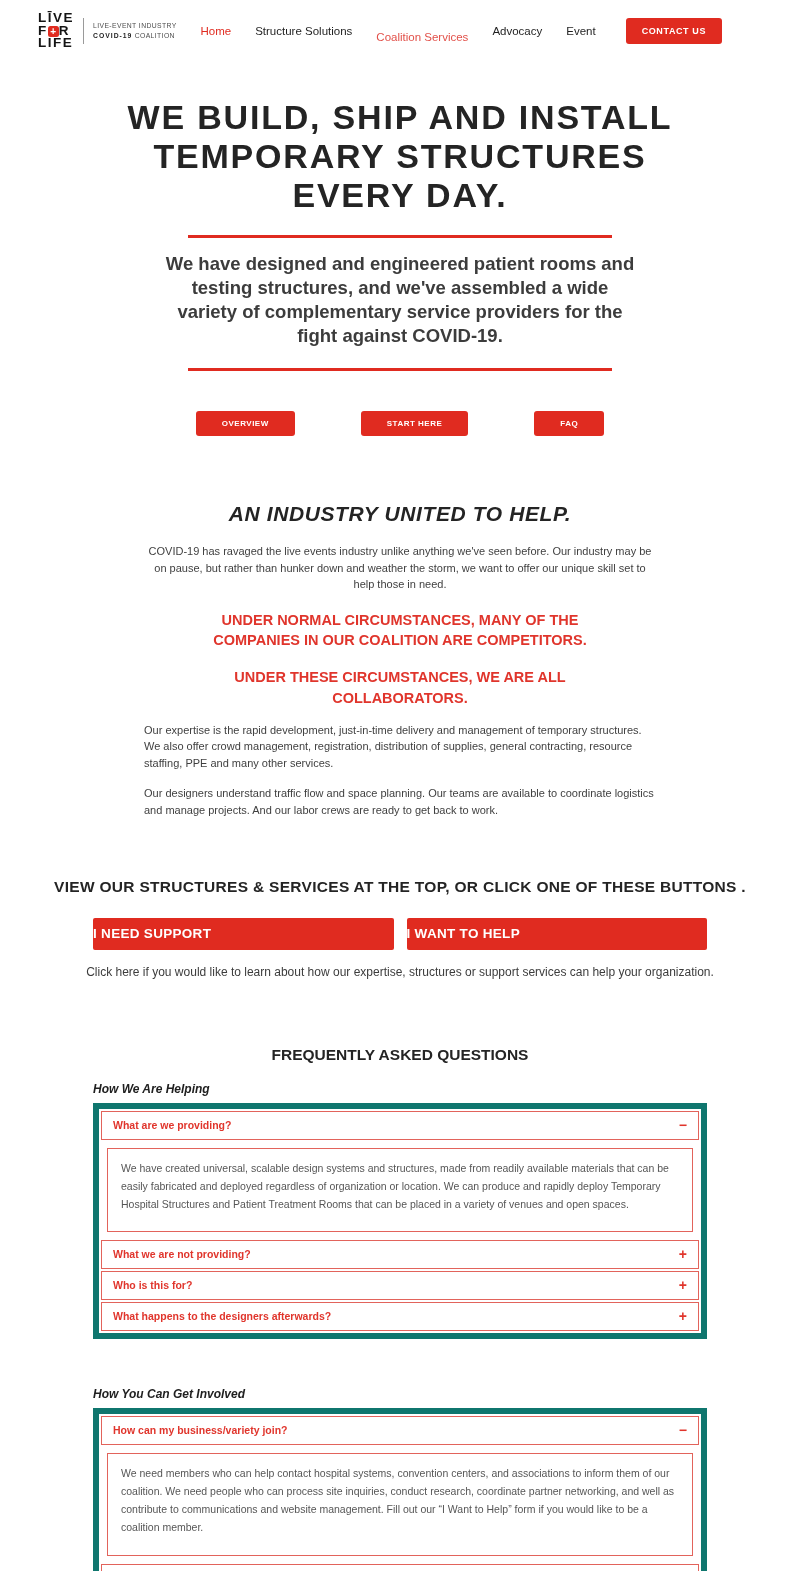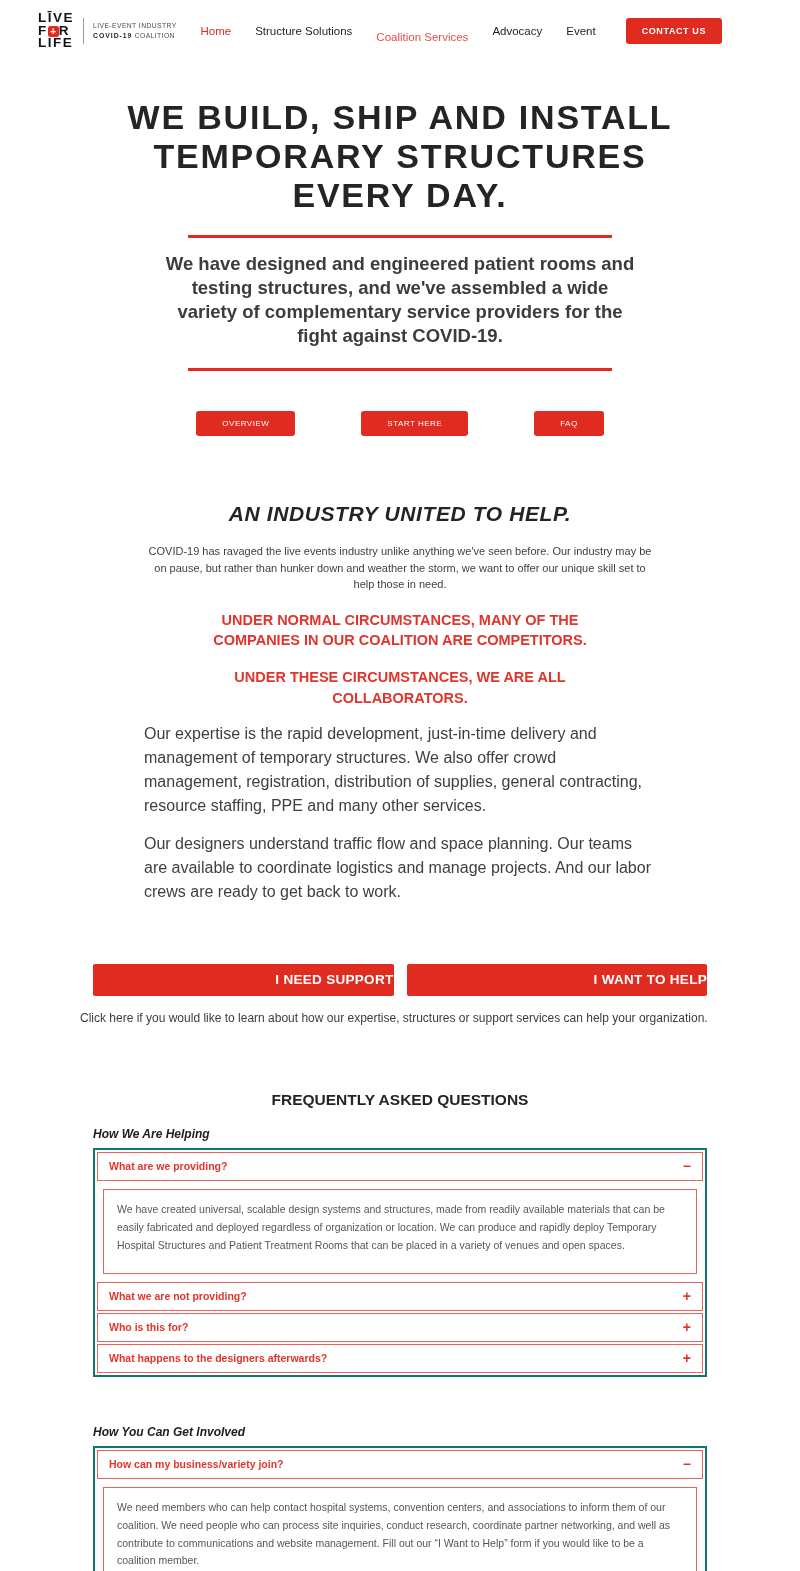--- a/index.html
+++ b/index.html
@@ -32,52 +32,52 @@
   }
   
   .hero { text-align:center; margin-top:38px; }
   .hero-title { font-size:34px; font-weight:800; letter-spacing:1.8px; line-height:1.15; color:#242424; }
   .rule { width:424px; height:3px; background:#e02b20; margin:20px auto 0; }
   .hero-sub {
     width:478px; margin:14px auto 0; font-size:18.5px; font-weight:700; color:#3c3c3c; line-height:1.3;
   }
   .hero-buttons { display:flex; justify-content:center; gap:66px; margin-top:40px; }
   .btn-small {
-    background:#e02b20; color:#fff; font-size:8px; font-weight:400; letter-spacing:0.5px;
+    background:#e02b20; color:#fff; font-size:8px; font-weight:700; letter-spacing:0.5px;
     padding:8px 26px; border-radius:3px; border:none; cursor:pointer;
   }
   
   .industry { margin-top:66px; }
   .sec-heading { font-size:21px; font-weight:800; letter-spacing:0.6px; text-align:center; color:#242424;font-style:italic; }
   .intro {
     width:512px; margin:17px auto 0; font-size:11px; line-height:1.5; color:#3f3f3f; text-align:center;
   }
   .statement {
     width:440px; margin:17px auto 0; font-size:14.5px; font-weight:600; color:#e0352c;
     text-align:center; line-height:1.4;
   }
-  .body-para { width:512px; margin:14px auto 0; font-size:16px; line-height:1.5; color:#3f3f3f; }
+  .body-para { width:512px; margin:14px auto 0; font-size:11px; line-height:1.5; color:#3f3f3f; }
   
   .cta { margin-top:60px; }
   .cta-heading { font-size:15.5px; font-weight:800; letter-spacing:0.3px; text-align:center; color:#242424; }
   .cta-buttons { width:614px; margin:22px auto 0; display:flex; gap:13px; }
   .btn-big {
-    flex:1; background:#e02b20; color:#fff; font-weight:700; font-size:13.5px; text-align:right;
+    flex:1; background:#e02b20; color:#fff; font-weight:700; font-size:13.5px; text-align:left;
     padding:8px 0 9px; border-radius:2px; border:none; cursor:pointer; letter-spacing:0.3px;
   }
   .cta-captions { width:640px; margin:13px auto 0; display:flex; gap:26px; }
-  .caption { flex:1; text-align:left; font-size:12px; line-height:1.55; color:#3c3c3c; }
+  .caption { flex:1; text-align:center; font-size:12px; line-height:1.55; color:#3c3c3c; }
   
   .faq { margin-top:64px; }
   .faq-title { font-size:15.5px; font-weight:800; text-align:center; color:#242424; }
   .faq-group-label {
     width:614px; margin:18px auto 7px; font-size:12px; font-weight:700; font-style:italic; color:#202020;
   }
   .faq-group-label.second { margin-top:48px; }
-  .faq-group { width:614px; margin:0 auto; border:2px solid #0f766e; }
+  .faq-group { width:614px; margin:0 auto; border:6px solid #0f766e; }
   .faq-row {
     border:1px solid #e2635b; margin:2px; display:flex; justify-content:space-between;
     align-items:center; padding:6px 11px 7px; cursor:pointer; background:#fff;
   }
   .faq-q { color:#e0352c; font-size:10.5px; font-weight:700; }
   .faq-toggle { color:#e0352c; font-size:14px; font-weight:700; line-height:1; }
   .faq-answer {
     border:1px solid #e2635b; margin:8px; padding:11px 13px 18px; font-size:10.5px;
     line-height:1.7; color:#565656;
   }
@@ -127,20 +127,21 @@
 <div class="industry">
   <h2 class="sec-heading" style="margin:0;">AN INDUSTRY UNITED TO HELP.</h2>
   <p class="intro">COVID-19 has ravaged the live events industry unlike anything we've seen before. Our industry may be on pause, but rather than hunker down and weather the storm, we want to offer our unique skill set to help those in need.</p>
   <p class="statement">UNDER NORMAL CIRCUMSTANCES, MANY OF THE COMPANIES IN OUR COALITION ARE COMPETITORS.</p>
   <p class="statement">UNDER THESE CIRCUMSTANCES, WE ARE ALL COLLABORATORS.</p>
   <p class="body-para">Our expertise is the rapid development, just-in-time delivery and management of temporary structures. We also offer crowd management, registration, distribution of supplies, general contracting, resource staffing, PPE and many other services.</p>
   <p class="body-para">Our designers understand traffic flow and space planning. Our teams are available to coordinate logistics and manage projects. And our labor crews are ready to get back to work.</p>
 </div>
 
 <div class="cta">
+  <h2 class="cta-heading" style="margin:0;">VIEW OUR STRUCTURES &amp; SERVICES AT THE TOP, OR CLICK ONE OF THESE BUTTONS .</h2>
   <div class="cta-buttons">
     <button class="btn-big">I NEED SUPPORT</button>
     <button class="btn-big">I WANT TO HELP</button>
   </div>
   <div class="cta-captions">
     <p class="caption" style="margin:0;">Click here if you would like to learn about how our expertise, structures or support services can help your organization.</p>
   </div>
 </div>
 
 <div class="faq">

